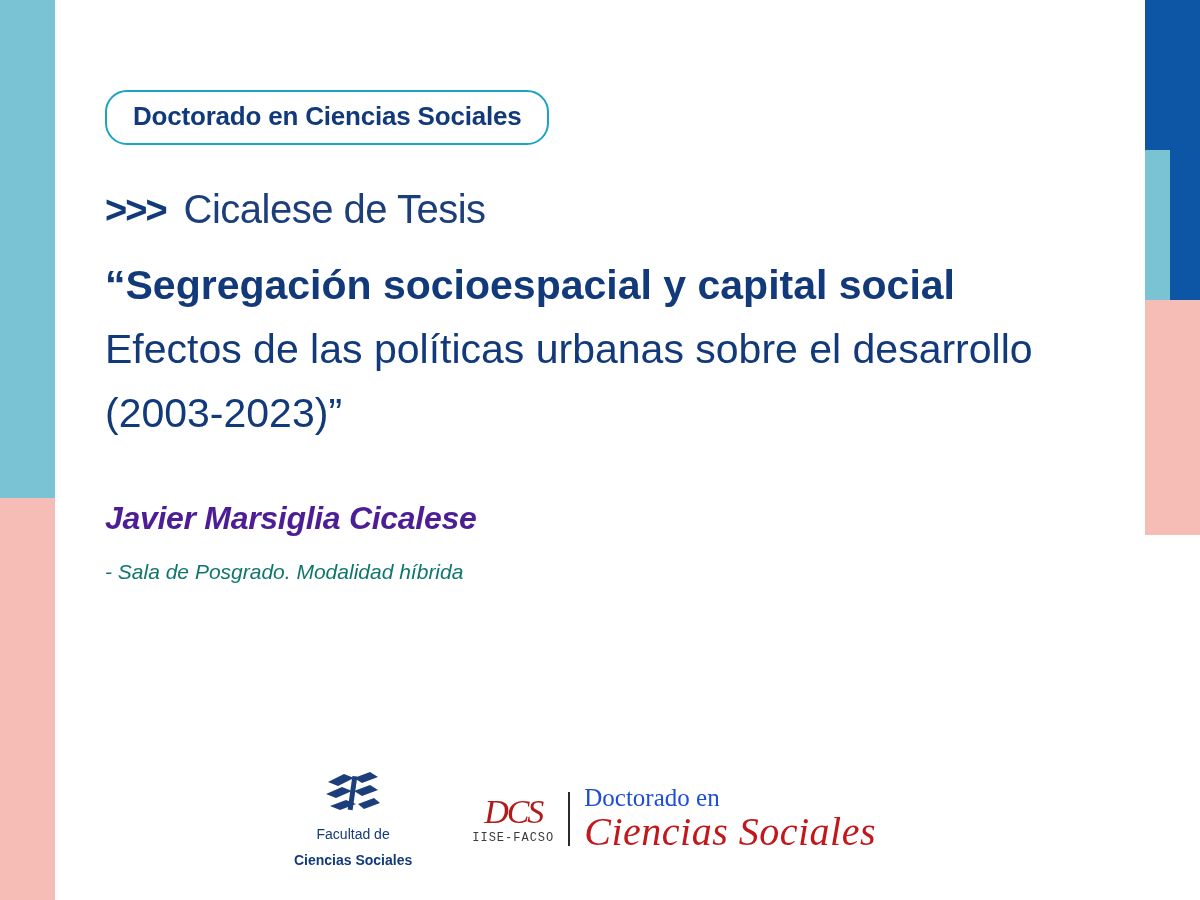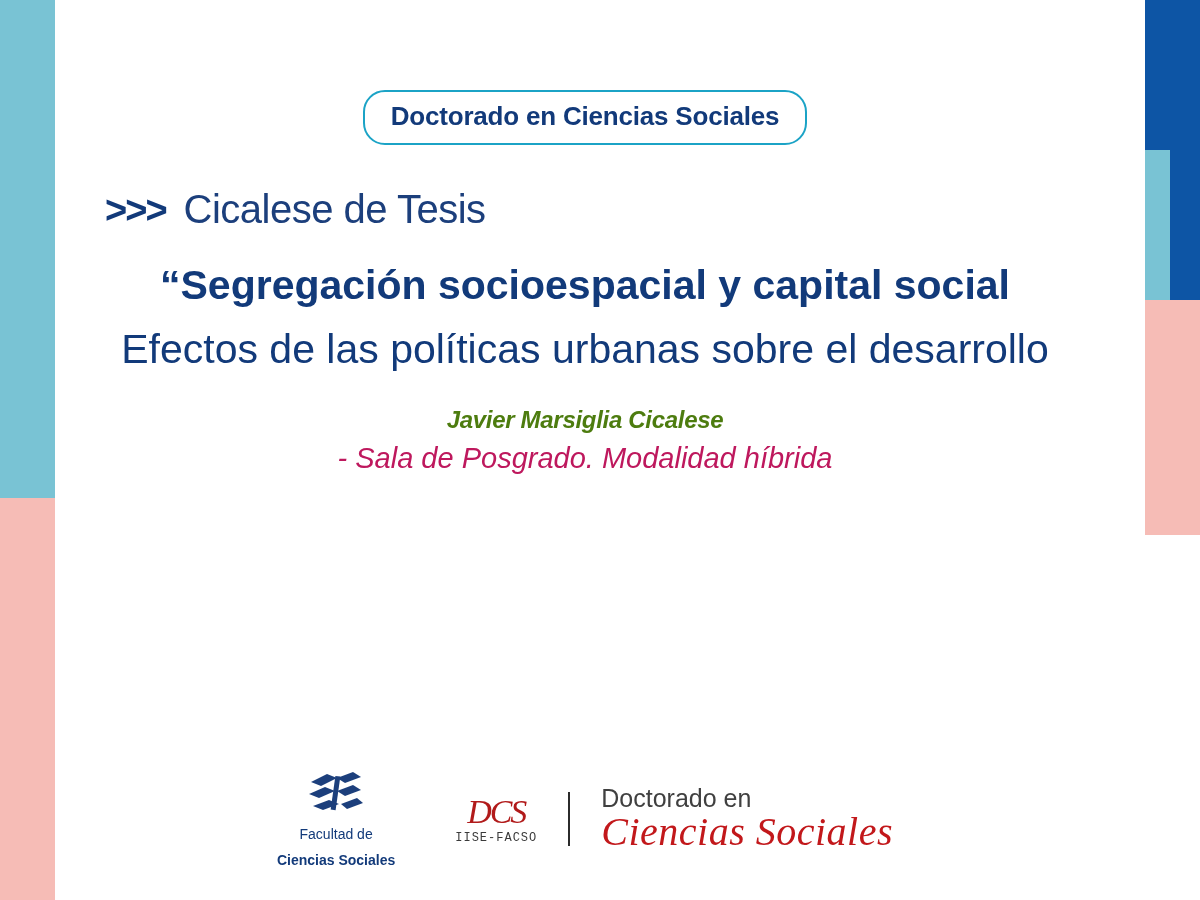--- a/index.html
+++ b/index.html
@@ -72,21 +72,20 @@
     background: #f6bcb6;
   }
 
   
   .content {
     position: absolute;
     left: 105px;
     top: 0;
     width: 960px;
     height: 900px;
-    text-align: center;
   }
 
   .program-pill {
     display: inline-block;
     border: 2px solid #1ba3c6;
     border-radius: 22px;
     padding: 9px 26px 11px 26px;
     margin-top: 90px;
     color: #123a7a;
     font-size: 26px;
@@ -121,31 +120,31 @@
     line-height: 1.56;
   }
   .thesis-title {
     font-weight: bold;
   }
   .thesis-sub {
     font-weight: normal;
   }
 
   .author {
-    margin-top: 24px;
-    color: #4d7c0f;
-    font-size: 24px;
+    margin-top: 54px;
+    color: #4c1d95;
+    font-size: 32px;
     font-style: italic;
     font-weight: bold;
     letter-spacing: -0.3px;
   }
   .venue {
-    margin-top: 8px;
-    color: #be185d;
-    font-size: 29px;
+    margin-top: 23px;
+    color: #0f766e;
+    font-size: 21px;
     font-style: italic;
   }
 
   
   .footer {
     position: absolute;
     left: 105px;
     top: 770px;
     width: 960px;
     display: flex;
@@ -172,21 +171,21 @@
   }
   .logo-fcs .fcs-l2 {
     font-size: 14px;
     color: #123a7a;
     font-weight: bold;
   }
 
   .logo-dcs {
     display: flex;
     align-items: center;
-    gap: 31px;
+    gap: 14px;
   }
   .logo-dcs .dcs-mono {
     display: flex;
     flex-direction: column;
     align-items: center;
     line-height: 1;
   }
   .logo-dcs .dcs-mono .glyph {
     font-family: "Liberation Serif", serif;
     font-size: 34px;
@@ -205,23 +204,23 @@
     width: 2px;
     height: 54px;
     background: #2b2b2b;
   }
   .logo-dcs .dcs-words {
     display: flex;
     flex-direction: column;
     line-height: 1.05;
   }
   .logo-dcs .w1 {
-    font-family: Liberation Sans, sans-serif;
+    font-family: Liberation Serif, serif;
     font-size: 25px;
-    color: #404040;
+    color: #1d4ed8;
   }
   .logo-dcs .w2 {
     font-family: "Liberation Serif", serif;
     font-size: 40px;
     font-style: italic;
     color: #c2181b;
     letter-spacing: 0.5px;
   }
 </style>
 </head>
@@ -243,20 +242,21 @@
   <div class="program-pill">Doctorado en Ciencias Sociales</div>
 
   <div class="event-line">
     <span class="chevrons">&gt;&gt;&gt;</span>
     <span class="event-type">Cicalese de Tesis</span>
   </div>
 
   <div class="thesis-block">
     <div class="thesis-title">“Segregación socioespacial y capital social</div>
     <div class="thesis-sub">Efectos de las políticas urbanas sobre el desarrollo</div>
+    <div class="thesis-sub">(2003-2023)”</div>
   </div>
 
   <div class="author">Javier Marsiglia Cicalese</div>
   <div class="venue">- Sala de Posgrado. Modalidad híbrida</div>
 
 </div>
 
 <div class="footer">
 
   <div class="logo-fcs">

